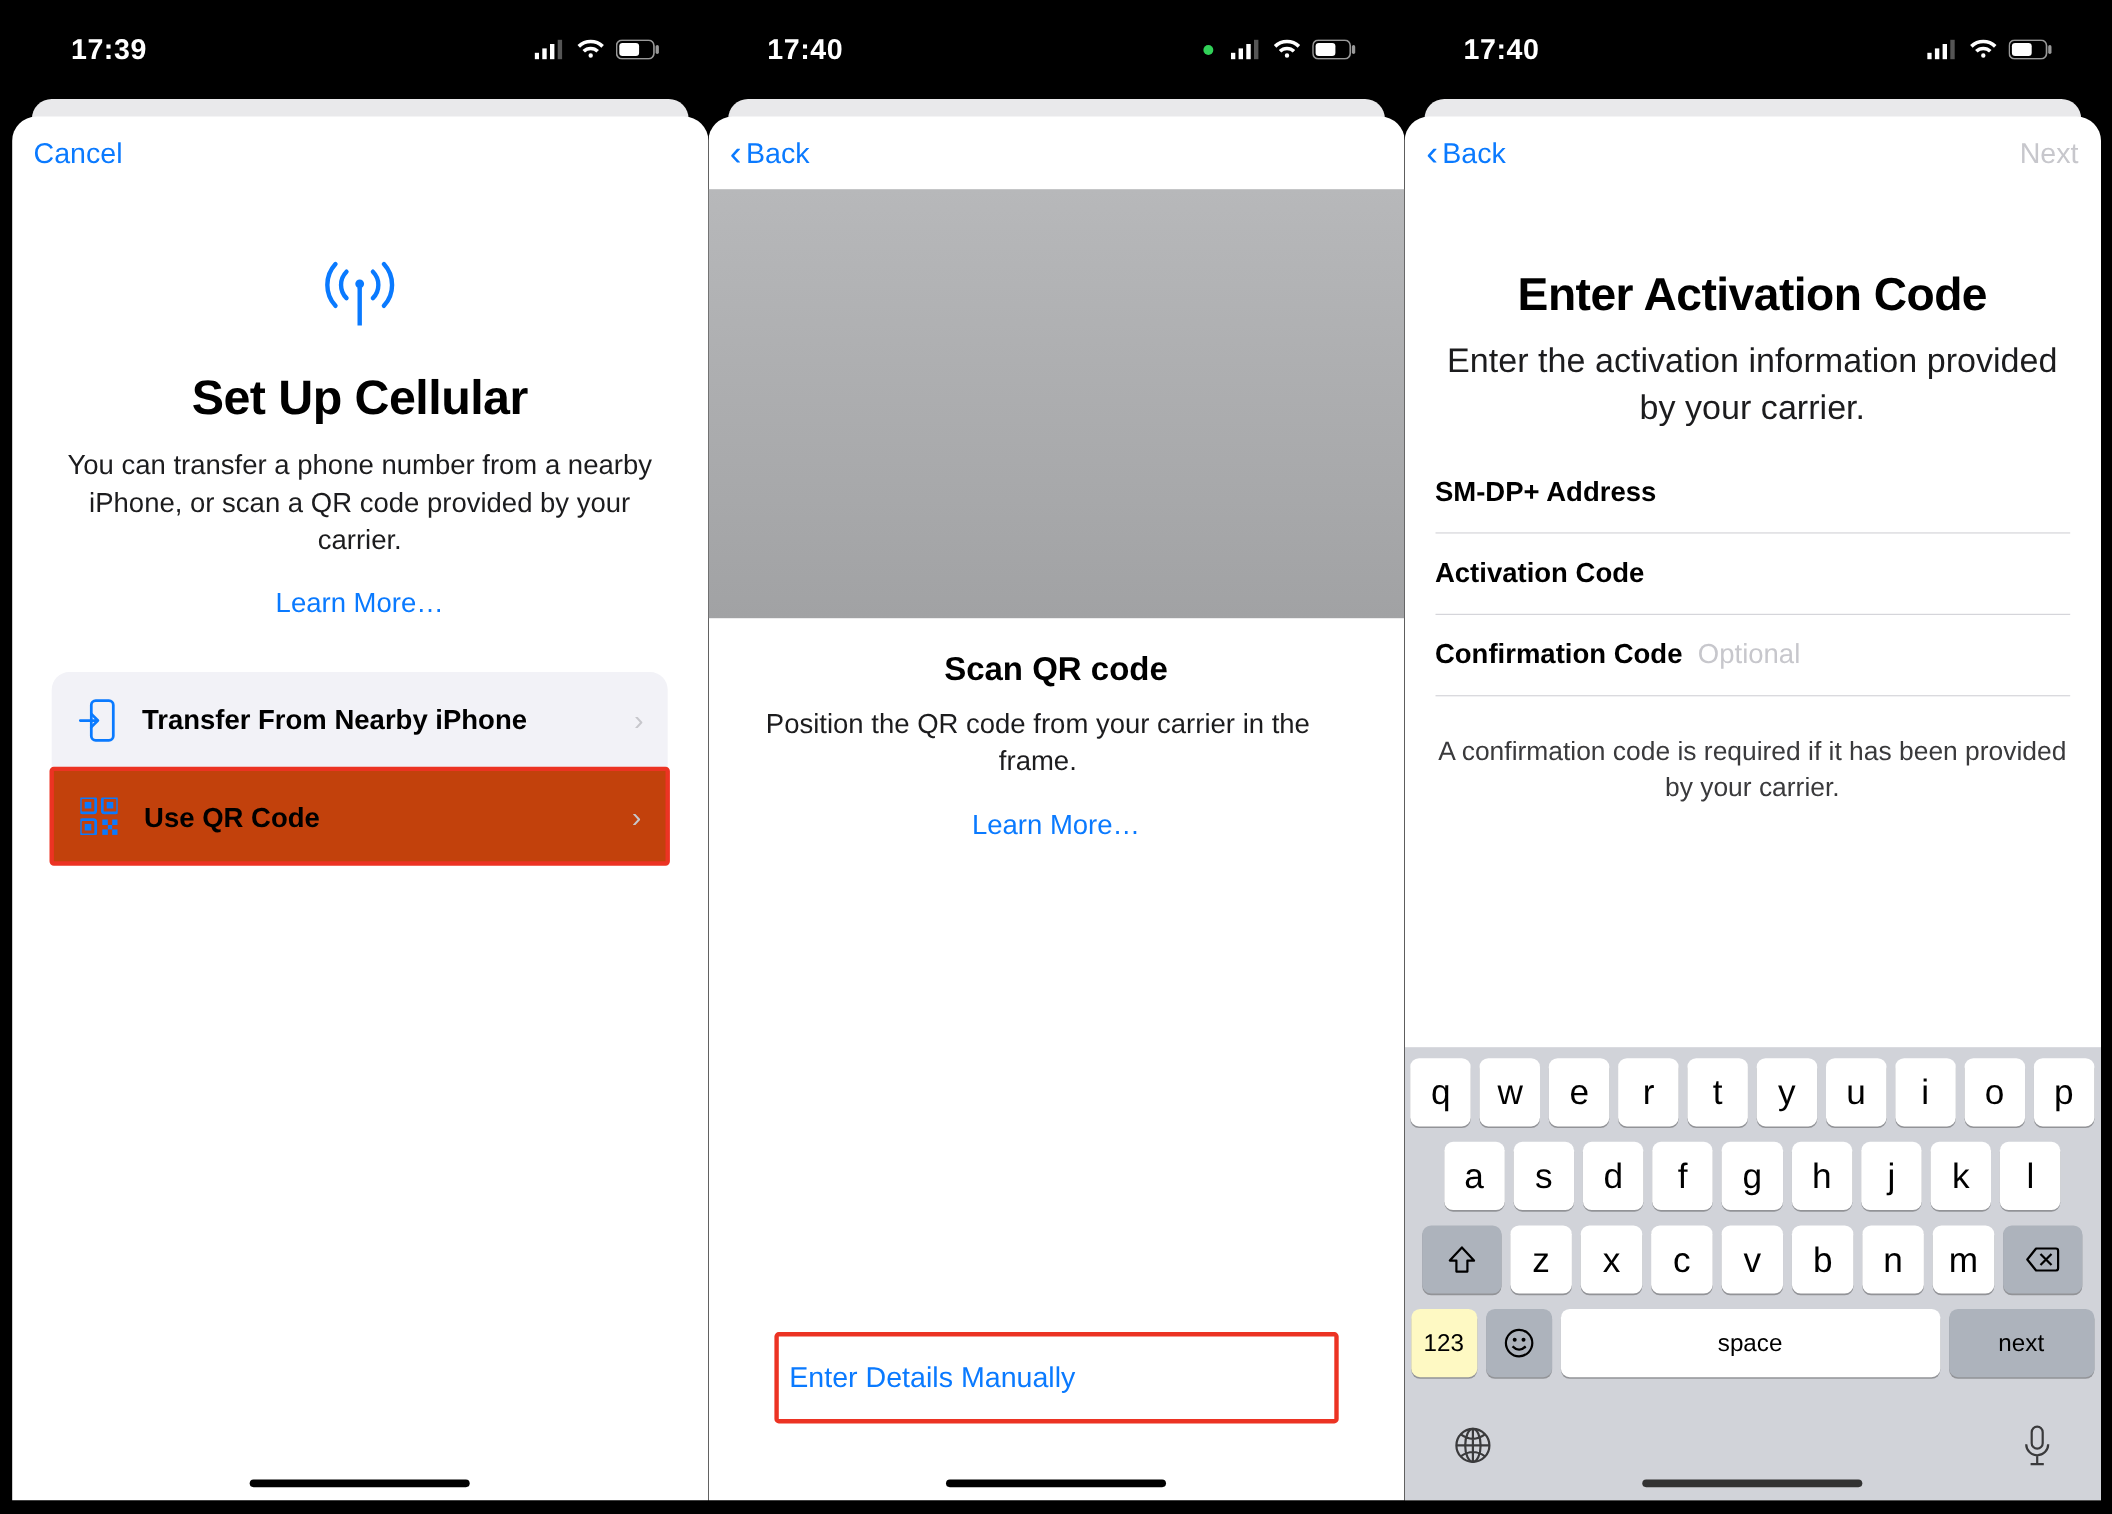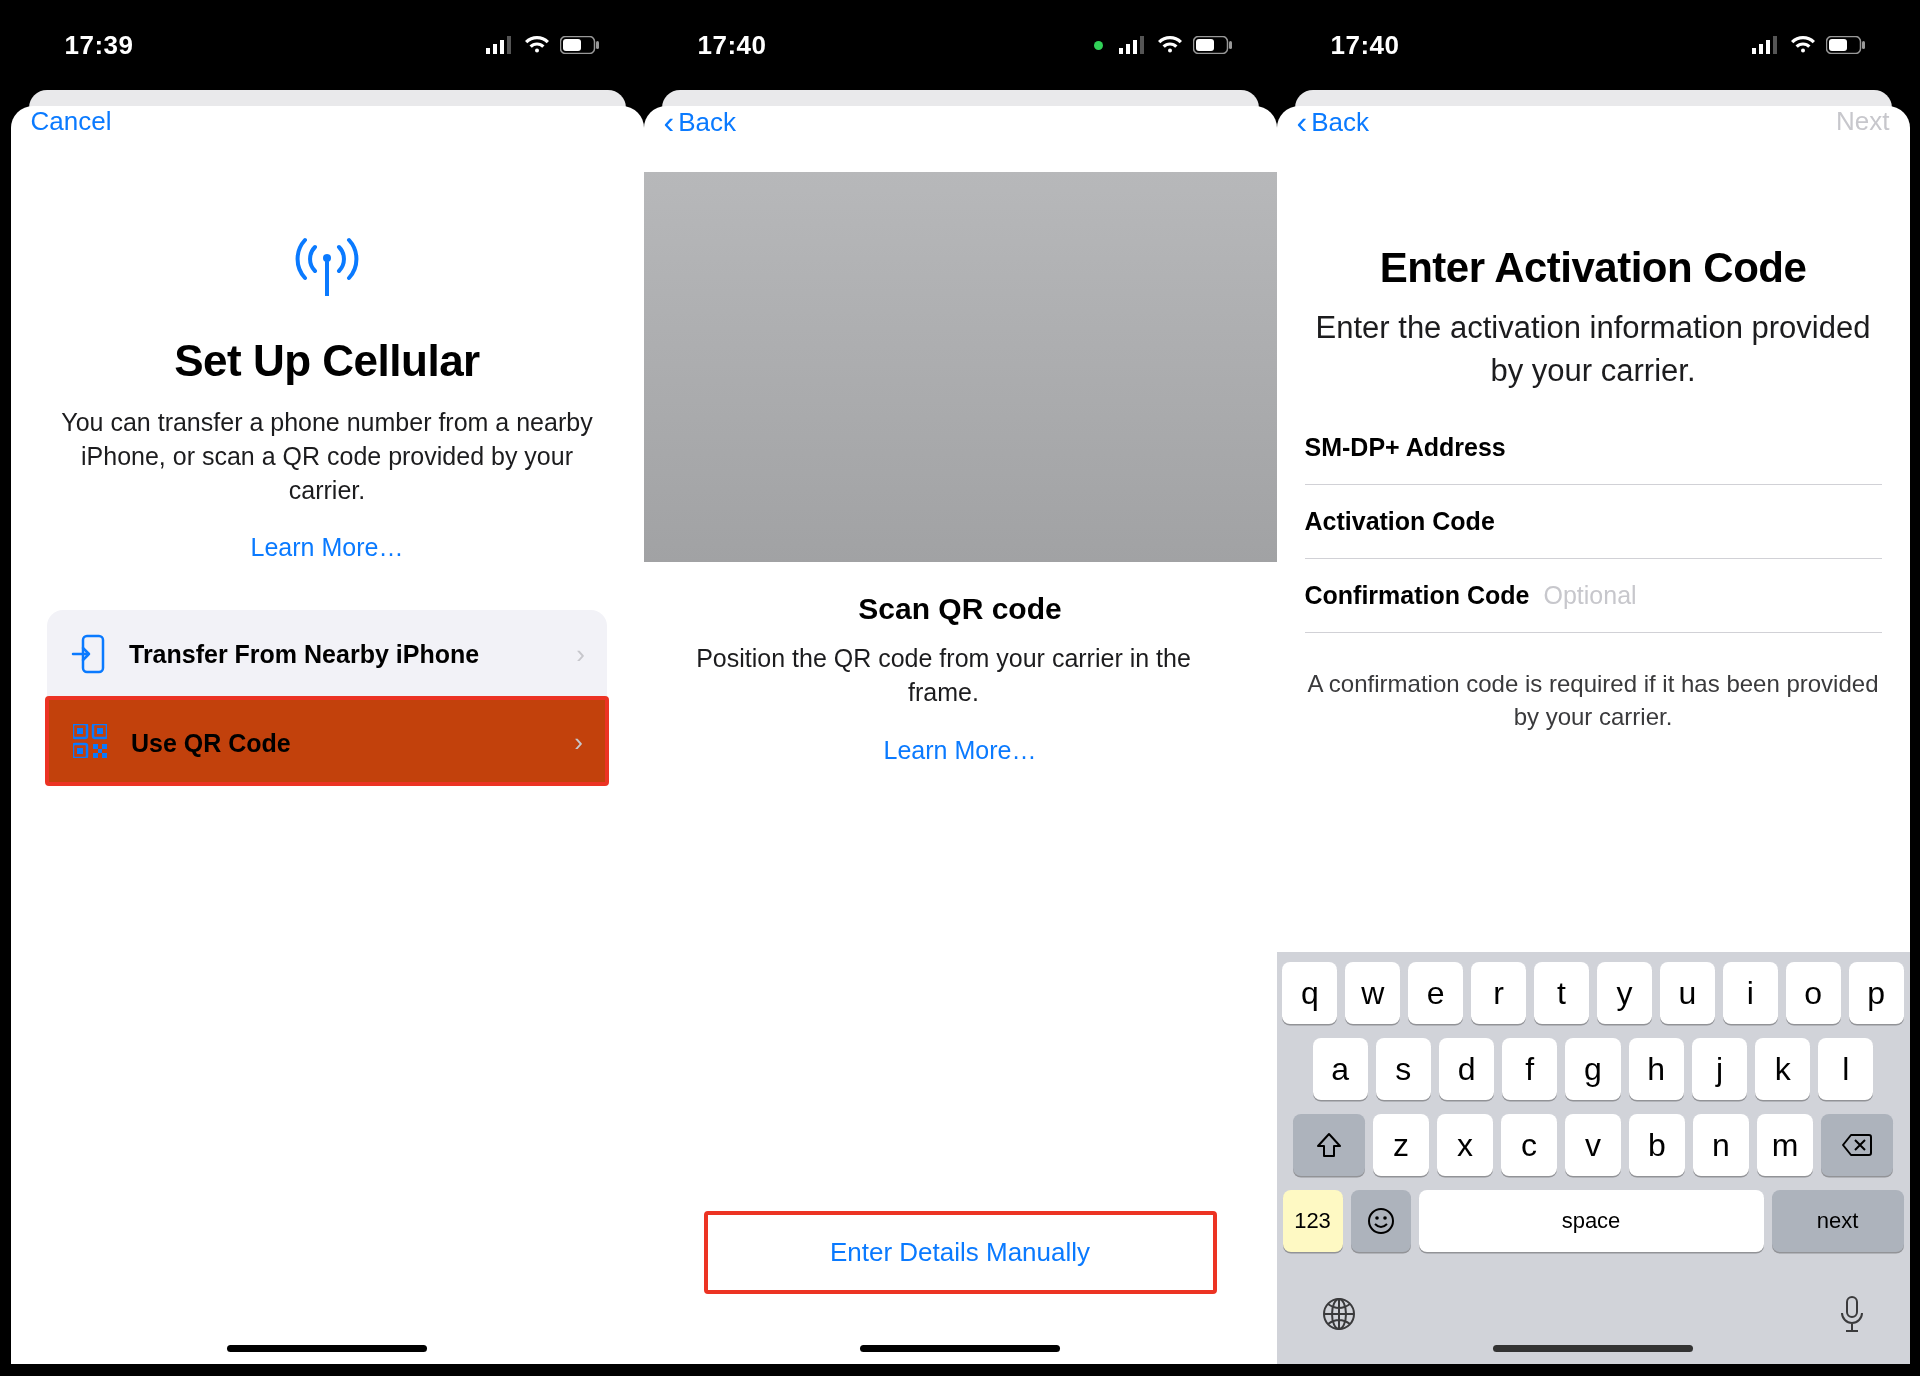--- a/index.html
+++ b/index.html
@@ -52,21 +52,21 @@
     background: #fff;
     border-radius: 22px 22px 0 0;
     display: flex;
     flex-direction: column;
     overflow: hidden;
   }
   
   .navbar {
     height: 66px;
     display: flex;
-    align-items: flex-start;
+    align-items: center;
     justify-content: space-between;
     padding: 0 20px;
   }
   .nav-left, .nav-right { display: flex; align-items: center; gap: 2px; font-size: 26px; }
   .nav-left { color: #0a7aff; }
   .nav-right { color: #c7c7cc; }
   .navlink { color: #0a7aff; font-size: 26px; }
   .chev { font-size: 32px; line-height: 1; font-weight: 400; margin-right: 2px; }
   
   .content1 { flex:1; display:flex; flex-direction:column; align-items:center; padding: 24px 20px 0; }
@@ -98,21 +98,21 @@
   
   .camera {
     height: 390px;
     background: linear-gradient(180deg,#b7b8ba 0%,#aeafb1 40%,#a1a2a4 100%);
   }
   .content2 { padding: 30px 30px 0; text-align:center; }
   .h1b { font-size: 30px; font-weight: 700; margin-bottom: 16px; }
   .manual-btn-wrap {
     position:absolute; left: 60px; right: 60px; bottom: 70px;
     border: 4px solid #ec3323; border-radius: 4px;
-    text-align:center; padding: 22px 10px;
+    text-align:left; padding: 22px 10px;
   }
   .manual-btn { color:#0a7aff; font-size: 26px; }
   .home-ind {
     position:absolute; bottom: 12px; left:50%; transform:translateX(-50%);
     width: 200px; height: 7px; background:#000; border-radius: 5px;
   }
   
   .content3 { padding: 26px 28px 0; text-align:center; }
   .h1c { font-size: 42px; font-weight: 700; margin-top: 46px; margin-bottom: 14px; letter-spacing:-0.5px;}
   .sub3 { font-size: 31px; color:#1c1c1e; line-height:1.4; margin-bottom: 18px; }

